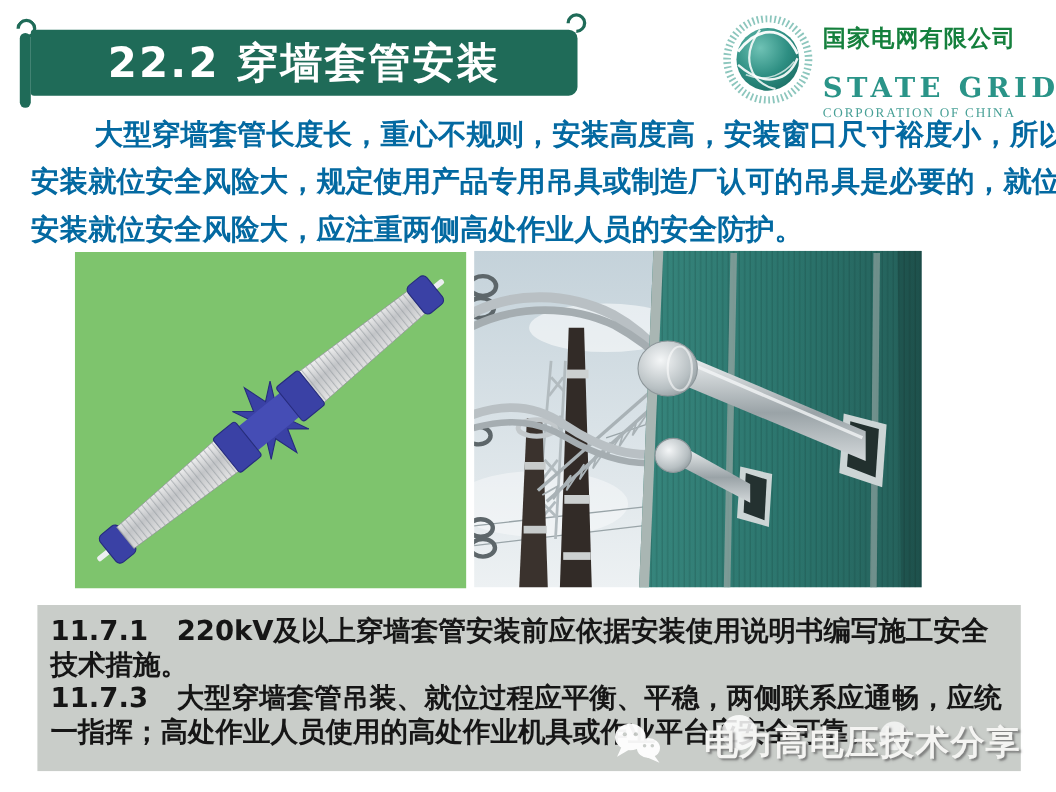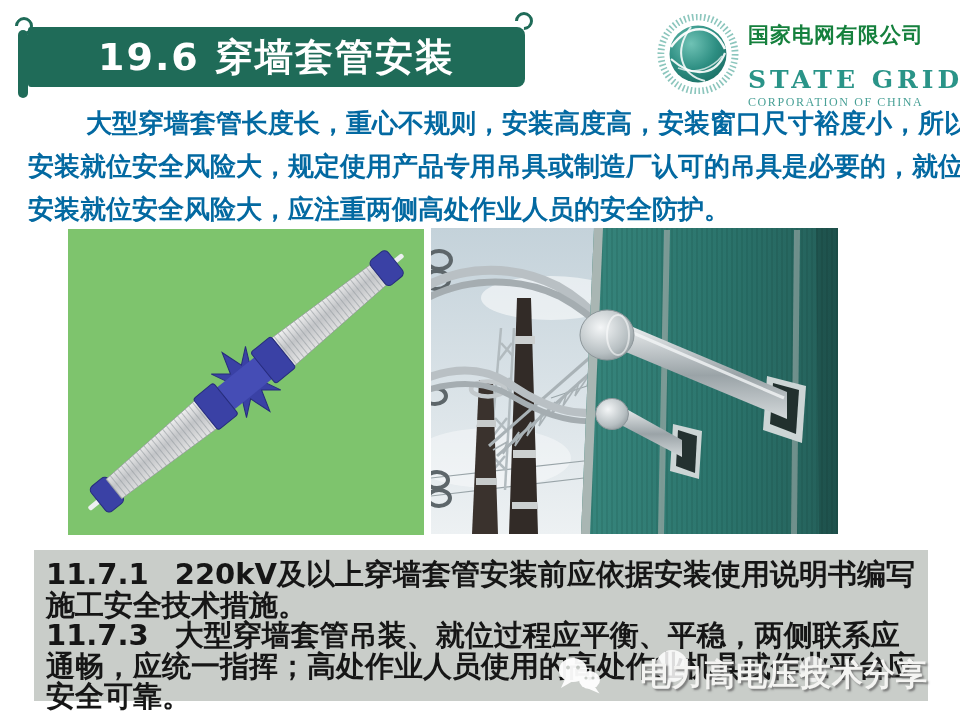--- a/index.html
+++ b/index.html
@@ -33,42 +33,42 @@
     font-size:26px;font-weight:600;line-height:43px;}
   .intro .l1{text-indent:58px;}
   .intro div{white-space:nowrap;}
   
   .fig-left{position:absolute;left:68px;top:229px;width:356px;height:306px;}
   .fig-right{position:absolute;left:431px;top:228px;width:407px;height:306px;}
   .fig-left svg,.fig-right svg{display:block;}
   
   .rules-box{position:absolute;left:34px;top:550px;width:894px;height:151px;
     background:#c9cdc9;box-sizing:border-box;padding:9px 12px;}
-  .rules-box p{margin:0;font-size:29px;line-height:30.5px;color:#161616;font-weight:600;}
+  .rules-box p{margin:0;font-size:25px;line-height:30.5px;color:#161616;font-weight:600;}
   .rule-num{margin-right:26px;}
   
   .watermark{position:absolute;right:0px;bottom:5px;display:flex;align-items:center;gap:32px;}
   .wm-icon{position:relative;width:44px;height:38px;margin-right:6px;opacity:.95;}
   .wm-text{position:relative;z-index:2;font-size:31px;font-weight:bold;color:#f4f4f2;
     letter-spacing:1px;text-shadow:2px 2px 2px rgba(105,105,105,.8);white-space:nowrap;}
   .wm-bubble-extra{position:absolute;z-index:1;width:32px;height:32px;border-radius:50%;
     background:rgba(255,255,255,.85);top:-4px;}
   .wm-b1{left:98px;}
   .wm-b2{left:242px;width:26px;height:26px;top:2px;background:rgba(255,255,255,.7);}
 </style>
 </head>
 <body>
 
 <div class="slide">
 
   <div class="banner-pole"></div>
   <div class="curl curl-left"></div>
   <div class="curl curl-right"></div>
   <div class="title-banner">
-    <span class="title-text">19.6 穿墙套管安装</span>
+    <span class="title-text">22.2 穿墙套管安装</span>
   </div>
 
   <div class="logo">
     <svg class="logo-globe" width="84" height="80" viewBox="0 0 84 80">
       <g transform="translate(42,40)">
         <circle r="37" fill="none" stroke="#7fc0b6" stroke-width="7" stroke-dasharray="1.6 2.4" opacity="0.9"></circle>
         <circle r="31" fill="none" stroke="#ffffff" stroke-width="5"></circle>
         <defs>
           <radialGradient id="globeG" cx="38%" cy="32%" r="75%">
             <stop offset="0%" stop-color="#6fc2b5"></stop>

